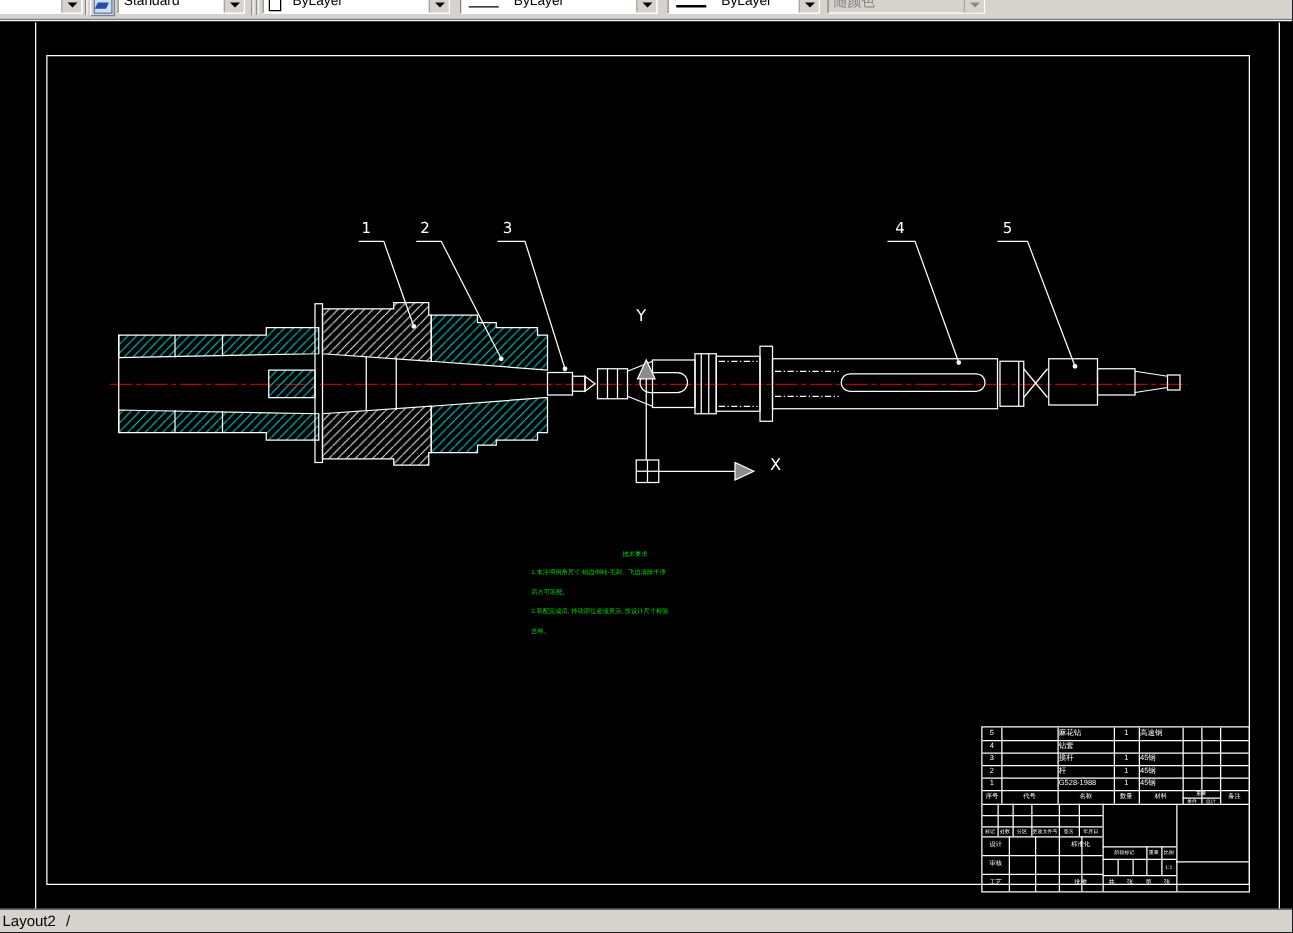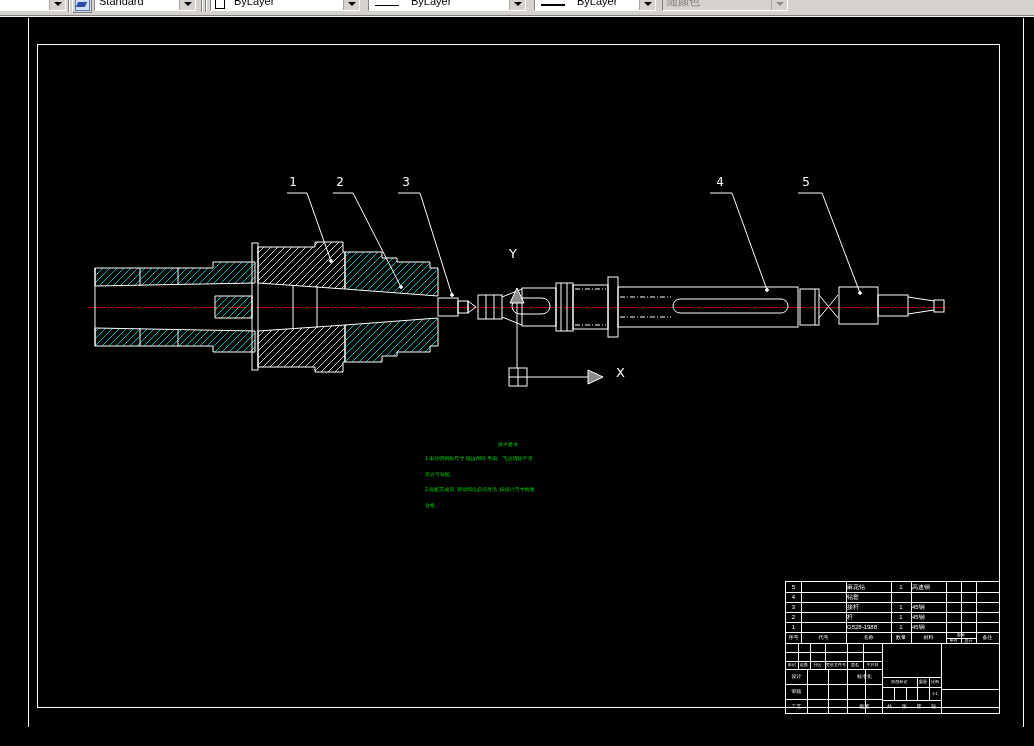--- a/index.html
+++ b/index.html
@@ -320,14 +320,18 @@
     <div class="cell micro" style="left:143px;top:105px;width:12px;line-height:13px;">1:1</div>
 
     <div class="cell tiny sheetrow" style="left:96px;top:118px;width:59px;line-height:13px;">
       <span>共</span>
       <span>张</span>
       <span>第</span>
       <span>张</span>
     </div>
   </div>
 
+  <div class="statusbar">
+    <span class="tab">Layout2</span>
+    <span class="slash">/</span>
+  </div>
 
 </div>
 
 </body></html>

